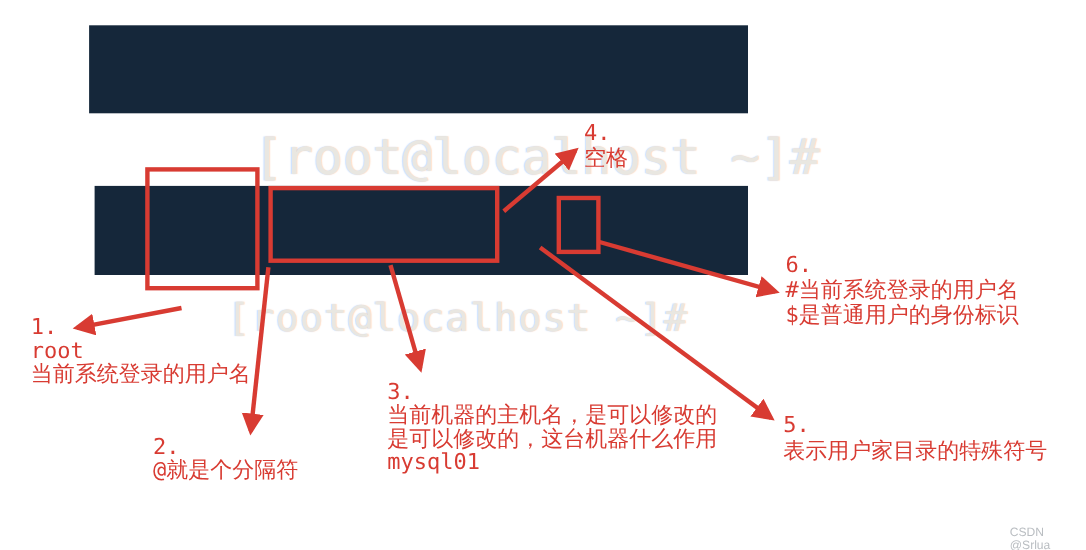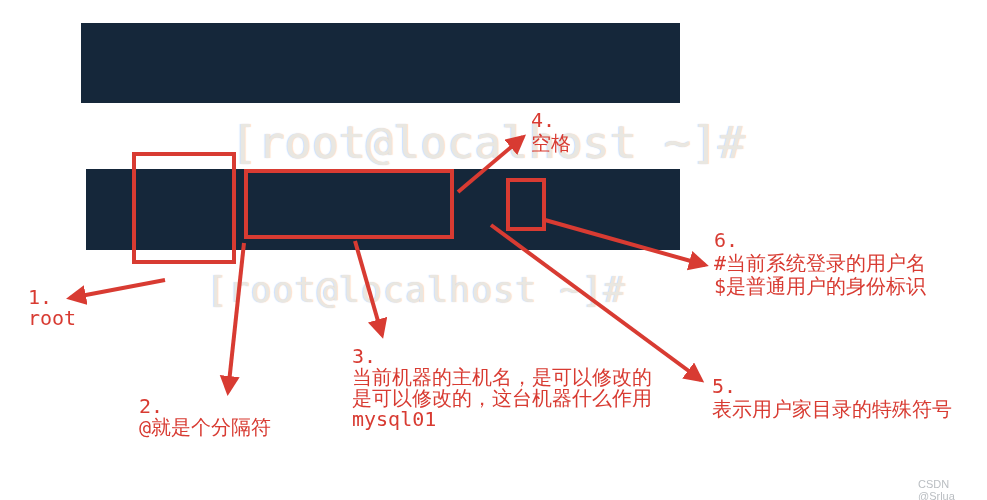--- a/index.html
+++ b/index.html
@@ -93,20 +93,21 @@
     <line x1="244" y1="243" x2="228" y2="392" marker-end="url(#arrowhead)"></line>
     <line x1="355" y1="241" x2="382" y2="335" marker-end="url(#arrowhead)"></line>
     <line x1="458" y1="192" x2="523" y2="137" marker-end="url(#arrowhead)"></line>
     <line x1="491" y1="225" x2="701" y2="380" marker-end="url(#arrowhead)"></line>
     <line x1="545" y1="220" x2="705" y2="265" marker-end="url(#arrowhead)"></line>
   </svg>
 
   <div class="ann ann-1">
     <span class="num">1.</span>
     <span class="line">root</span>
+    <span class="line">当前系统登录的用户名</span>
   </div>
 
   <div class="ann ann-2">
     <span class="num">2.</span>
     <span class="line">@就是个分隔符</span>
   </div>
 
   <div class="ann ann-3">
     <span class="num">3.</span>
     <span class="line">当前机器的主机名，是可以修改的</span>

